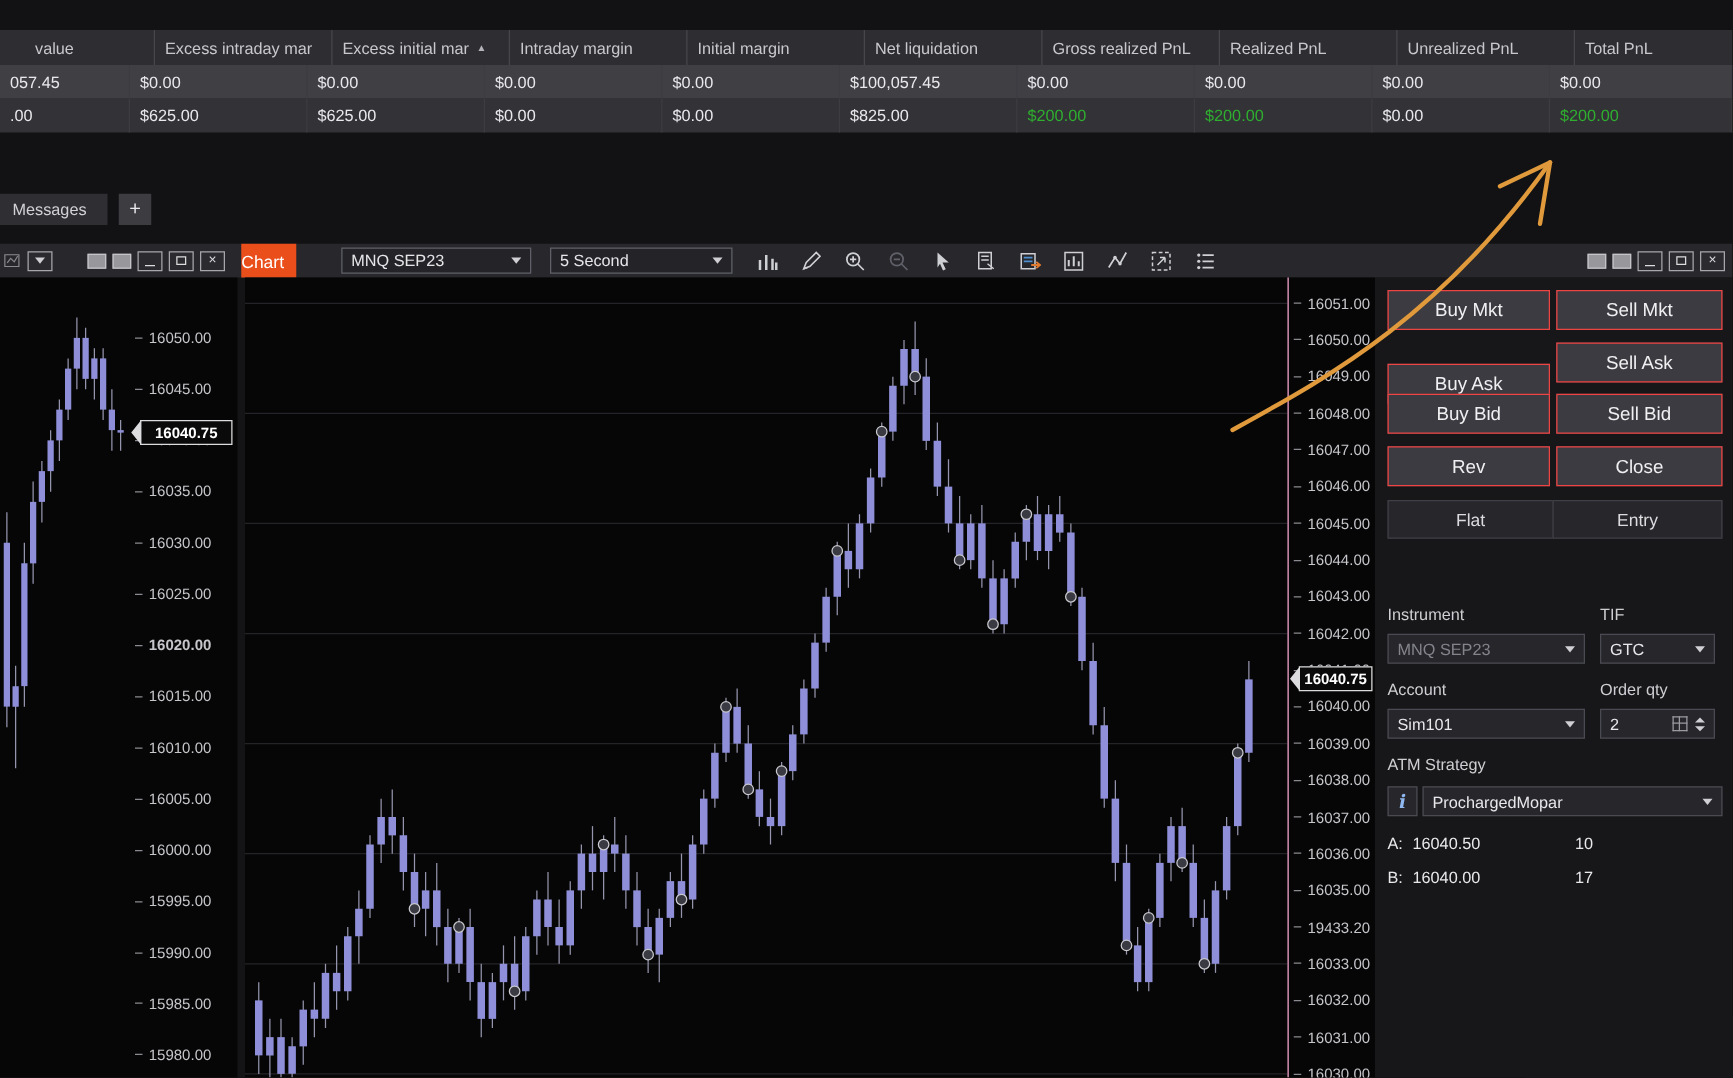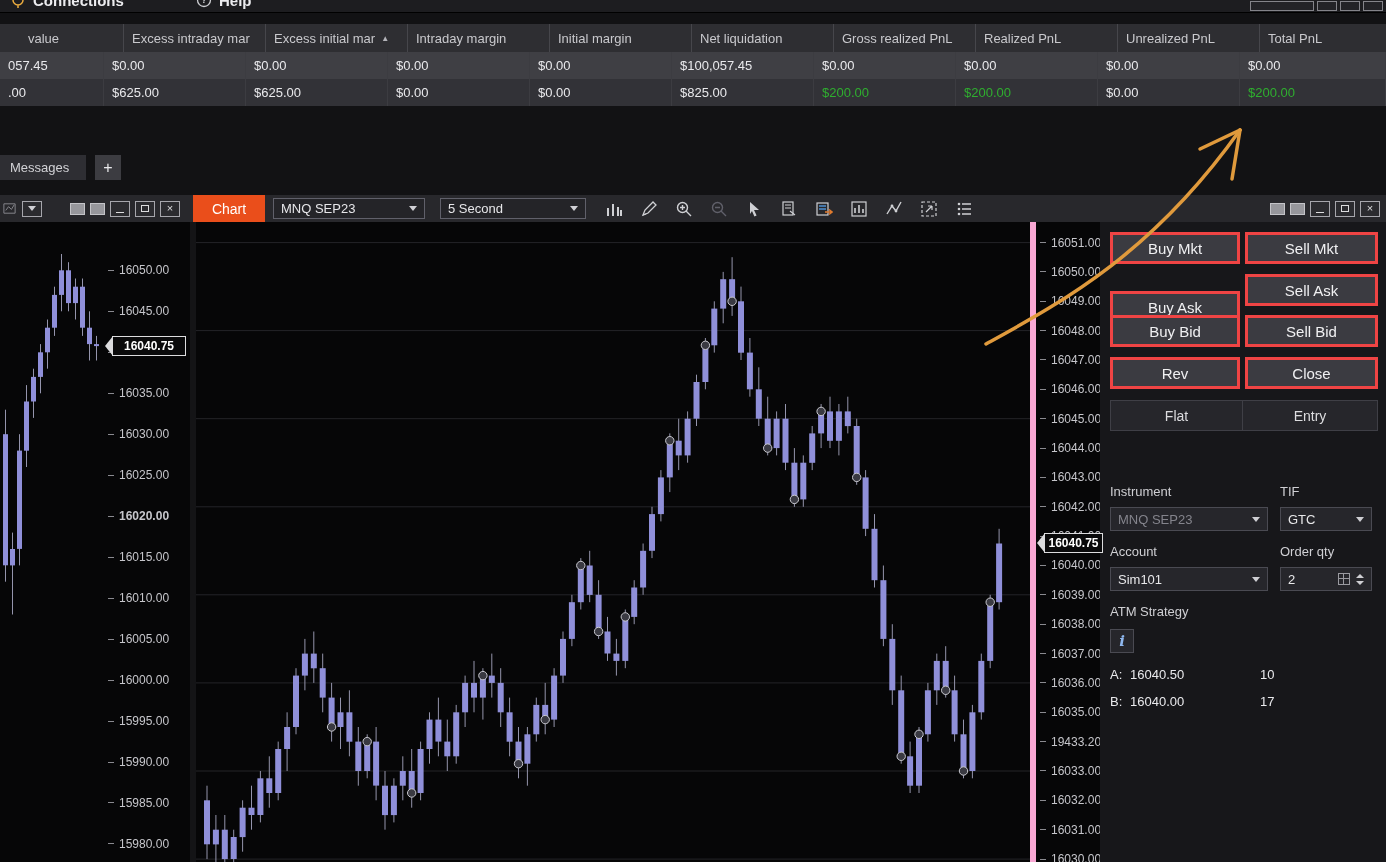--- a/index.html
+++ b/index.html
@@ -29,45 +29,45 @@
 
   
   .chart-win{position:absolute;top:195px;left:0;width:1386px;height:667px;background:#141416;}
   .cw-titlebar{position:absolute;top:0;left:0;right:0;height:27px;background:#28282c;}
   .wc-group{position:absolute;top:0;height:27px;display:flex;align-items:center;gap:5px;}
   .wc-solid{width:15px;height:12px;background:#97979c;border:1px solid #c4c4c8;}
   .wc-btn{width:20px;height:16px;border:1px solid #a6a6ac;background:#2b2b2f;display:flex;align-items:center;justify-content:center;color:#dcdcde;font-size:11px;line-height:1;}
   .glyph-min{width:8px;height:1px;background:#dcdcde;margin-top:8px;}
   .glyph-max{width:8px;height:7px;border:1px solid #dcdcde;}
   .chev{width:0;height:0;border-left:4px solid transparent;border-right:4px solid transparent;border-top:5px solid #cfcfd4;}
-  .chart-tab{position:absolute;left:193px;top:0;width:72px;height:27px;background:var(--tab-accent,#ea4e1b);color:#fff;font-size:14px;display:flex;align-items:center;justify-content:center;}
+  .chart-tab{position:absolute;left:193px;top:0;width:44px;height:27px;background:var(--tab-accent,#ea4e1b);color:#fff;font-size:14px;display:flex;align-items:center;justify-content:flex-start;}
   .combo{position:absolute;top:3px;height:21px;background:#242428;border:1px solid #60606a;display:flex;align-items:center;color:#e6e6e9;font-size:13px;padding:0 7px;gap:8px;}
   .combo .cx{margin-left:auto;}
   #instrument-combo{left:273px;width:152px;}
   #interval-combo{left:440px;width:146px;}
   .tool-icons{position:absolute;left:604px;top:0;height:27px;display:flex;align-items:center;gap:15px;}
   .ticon{display:flex;align-items:center;justify-content:center;width:20px;height:20px;color:#cfd0d4;}
   .ticon.dim{color:#60606a;}
   .ticon svg{display:block;}
 
   .mini-panel{position:absolute;top:27px;left:0;width:190px;height:640px;background:#060607;}
   .main-panel{position:absolute;top:27px;left:196px;width:834px;height:640px;background:#060607;}
-  .main-axis{position:absolute;top:27px;left:1030px;width:70px;height:640px;background:#060607;border-left:6px solid #f9a8d4;}
+  .main-axis{position:absolute;top:27px;left:1030px;width:70px;height:640px;background:#060607;border-left:1px solid #f9a8d4;}
   .mini-axis{position:absolute;top:0;left:104px;width:86px;height:640px;}
   .axis-label{position:absolute;left:4px;height:16px;display:flex;align-items:center;font-size:12px;color:#c6c6cb;white-space:nowrap;}
   .axis-label::before{content:"";display:inline-block;width:6px;height:1px;background:#8a8a90;margin-right:5px;}
   .price-tag{position:absolute;height:20px;background:#0a0a0b;border:1px solid #dcdcde;color:#fff;font-size:12px;font-weight:bold;display:flex;align-items:center;justify-content:center;z-index:5;}
   .price-tag::before{content:"";position:absolute;left:-8px;top:50%;transform:translateY(-50%);border-top:10px solid transparent;border-bottom:10px solid transparent;border-right:8px solid #dcdcde;}
   #main-price-tag{left:8px;width:59px;}
   #mini-price-tag{left:112px;width:74px;}
   svg.chart-svg{position:absolute;inset:0;width:100%;height:100%;}
 
   
   .trader{position:absolute;top:27px;left:1100px;width:286px;height:640px;background:#17171a;}
-  .tbtn{position:absolute;height:32px;background:#3b3b41;border:3px solid #ef4444;color:#f0f0f2;font-size:15px;display:flex;align-items:center;justify-content:center;}
+  .tbtn{position:absolute;height:32px;background:#3b3b41;border:1px solid #ef4444;color:#f0f0f2;font-size:15px;display:flex;align-items:center;justify-content:center;}
   .tbtn.lcol{left:10px;width:130px;}
   .tbtn.rcol{left:145px;width:133px;}
   .flatbar{position:absolute;height:31px;background:#26262b;border:1px solid #3f3f46;color:#dcdcdf;font-size:14px;display:flex;align-items:center;justify-content:center;}
   .field-label{position:absolute;color:#cfcfd3;font-size:13px;}
   .fcombo{position:absolute;height:24px;background:#26262b;border:1px solid #4a4a52;color:#e8e8ea;font-size:13px;display:flex;align-items:center;padding:0 7px;gap:6px;}
   .fcombo .cx{margin-left:auto;}
   .fcombo.disabled{color:#84848c;}
   .ab-row{position:absolute;left:0;width:286px;height:18px;color:#e9e9ec;font-size:13px;}
   .ab-row span{position:absolute;}
   .qty-grid{width:12px;height:12px;background:
@@ -84,41 +84,20 @@
 
   
   #arrow-overlay{position:absolute;inset:0;width:1386px;height:862px;z-index:60;pointer-events:none;}
   #arrow-overlay path{fill:none;stroke:var(--annotation-arrow,#e09a3c);stroke-width:3.5;stroke-linecap:round;}
 </style>
 </head>
 <body>
 
 <div id="app">
 
-  <div class="menubar">
-    <div class="menu-item" style="left:10px">
-      <svg width="16" height="16" viewBox="0 0 16 16">
-          <path d="M5 1v4M11 1v4M3 5h10v3a5 5 0 0 1-10 0zM8 13v3" stroke="#ecad3f" stroke-width="1.5" fill="none"></path>
-        </svg>
-      <span>Connections</span>
-    </div>
-    <div class="menu-item" style="left:196px">
-      <svg width="16" height="16" viewBox="0 0 16 16">
-          <circle cx="8" cy="8" r="6.5" stroke="#cfd0d4" fill="none" stroke-width="1.3"></circle>
-          <text x="8" y="11" text-anchor="middle" font-size="9" fill="#cfd0d4">?</text>
-        </svg>
-      <span>Help</span>
-    </div>
-    <div class="menu-right">
-      <div class="mr-btn" style="width:64px"></div>
-      <div class="mr-btn" style="width:20px"></div>
-      <div class="mr-btn" style="width:20px"></div>
-      <div class="mr-btn" style="width:20px"></div>
-    </div>
-  </div>
 
   <div class="acct-header">
       <div class="th">
         <span>value</span>
       </div>
       <div class="th">
         <span>Excess intraday mar</span>
       </div>
       <div class="th">
         <span>Excess initial mar</span>
@@ -650,20 +629,24 @@
         <span class="spin">
             <span class="spin-up"></span>
             <span class="spin-dn"></span>
           </span>
       </div>
 
       <div class="field-label" style="top:382px;left:10px">ATM Strategy</div>
       <div class="info-btn" style="top:407px">
           <span>i</span>
         </div>
+      <div class="fcombo" style="top:407px;left:38px;width:240px;justify-content:center">
+        <span>ProchargedMopar</span>
+          <span class="cx chev"></span>
+      </div>
 
       <div class="ab-row" style="top:445px">
         <span style="left:10px">A:</span>
         <span style="left:30px">16040.50</span>
         <span style="left:160px">10</span>
       </div>
       <div class="ab-row" style="top:472px">
         <span style="left:10px">B:</span>
         <span style="left:30px">16040.00</span>
         <span style="left:160px">17</span>

